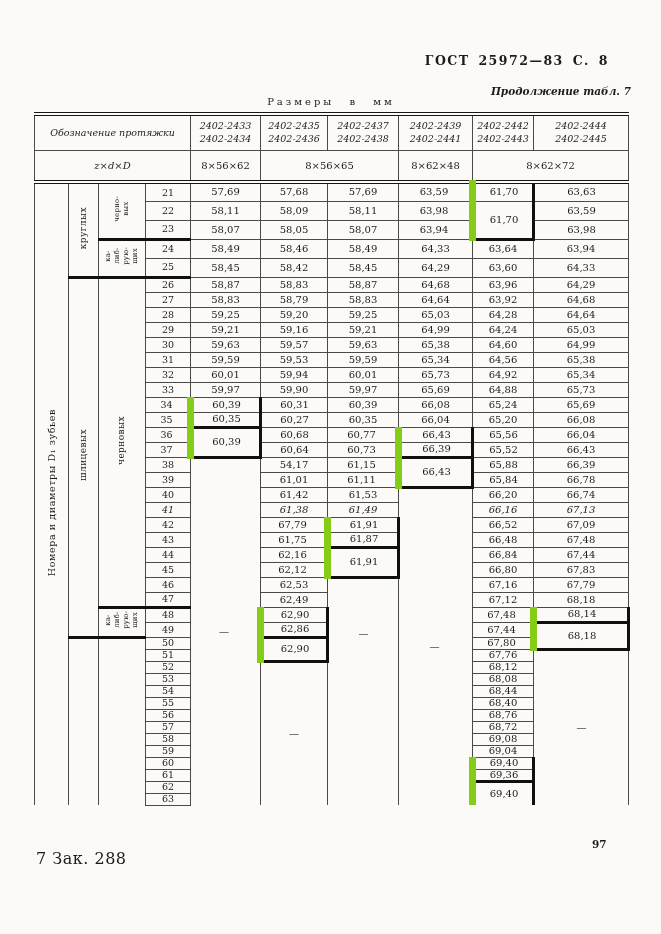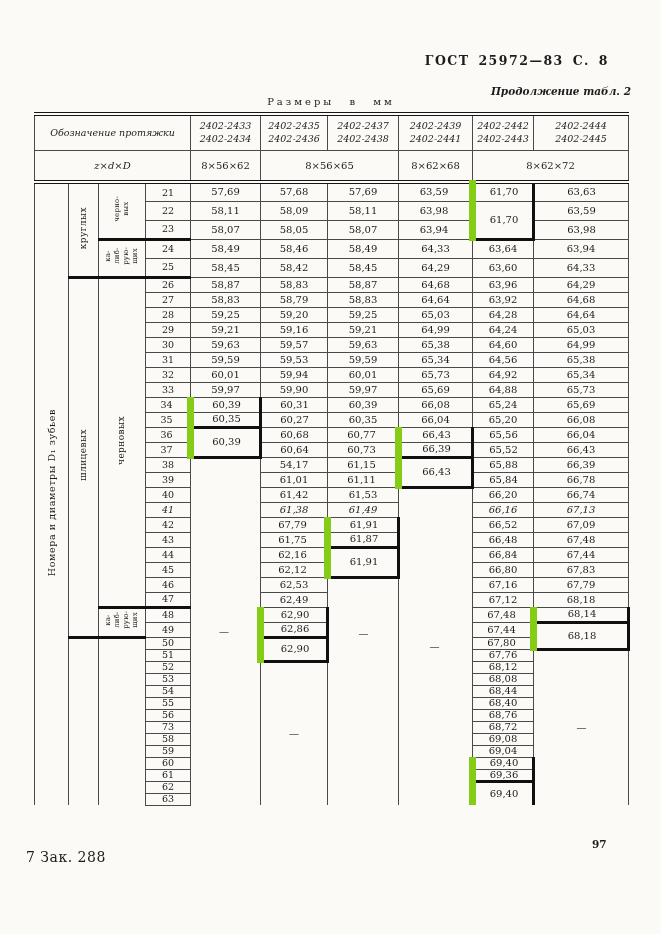--- a/index.html
+++ b/index.html
@@ -7,21 +7,21 @@
     width:661px;height:934px;position:relative;
     background:#fbfaf6;
     font-family:"DejaVu Serif","Liberation Serif",serif;
     color:#1c1c1c;
     overflow:hidden;
   }
   .abs{position:absolute;}
   .gost-title{top:53px;right:52px;font-size:12.5px;font-weight:bold;letter-spacing:1.5px;word-spacing:3px;}
   .continuation{top:85px;right:30px;font-size:10.5px;font-style:italic;font-weight:600;}
   .units{top:96px;left:34px;width:594px;text-align:center;font-size:10px;letter-spacing:3px;word-spacing:9px;}
-  .footer-left{top:849px;left:26px;font-size:14px;letter-spacing:0.5px;}
+  .footer-left{top:849px;left:36px;font-size:16px;letter-spacing:0.5px;}
   .page-number{top:838px;left:592px;font-size:10.5px;font-weight:bold;}
 
   table{
     position:absolute;left:34px;top:112px;width:594px;
     border-collapse:collapse;table-layout:fixed;color:#1c1c1c;
   }
   td,th{border:1px solid #4a4a4a;padding:0;overflow:hidden;}
   thead th{font-weight:normal;font-size:9.5px;text-align:center;vertical-align:middle;line-height:1.3;}
   thead tr:first-child{height:36px;font-style:italic;}
   thead tr:first-child th{border-top:4px double #161616;}
@@ -39,21 +39,21 @@
     display:inline-block;writing-mode:vertical-rl;transform:rotate(180deg);
     white-space:pre;font-size:9px;line-height:1.25;letter-spacing:0.4px;
   }
   .lv1 .vtext{font-size:9.5px;letter-spacing:0.6px;}
   .ml .vtext{font-size:7px;line-height:1.3;letter-spacing:0.2px;}
 </style>
 </head>
 <body>
 
 <div class="abs gost-title">ГОСТ 25972—83 С. 8</div>
-<div class="abs continuation">Продолжение табл. 2</div>
+<div class="abs continuation">Продолжение табл. 7</div>
 <div class="abs units">Размеры в мм</div>
 
 <table>
   <colgroup>
     <col style="width:34px">
       <col style="width:30px">
       <col style="width:47px">
       <col style="width:45px">
     <col style="width:70px">
       <col style="width:67px">
@@ -87,21 +87,21 @@
         </th>
         <th class="desig">
           <div>2402-2444</div>
           <div>2402-2445</div>
         </th>
       </tr>
       <tr>
         <th class="zdd" colspan="4">z×d×D</th>
         <th class="size" colspan="1">8×56×62</th>
         <th class="size" colspan="2">8×56×65</th>
-        <th class="size" colspan="1">8×62×68</th>
+        <th class="size" colspan="1">8×62×48</th>
         <th class="size" colspan="2">8×62×72</th>
       </tr>
     </thead>
     <tbody>
       <tr style="height: 19px;">
         <td class="vcell lv1 nb" rowspan="43"><span class="vtext">Номера и диаметры D₁ зубьев</span></td>
         <td class="vcell bt" rowspan="5"><span class="vtext">круглых</span></td>
         <td class="vcell bt ml" rowspan="3"><span class="vtext">черно-
 вых</span></td>
         <td class="rn">21</td>
@@ -374,21 +374,21 @@
       </tr>
       <tr style="height: 12px;">
         <td class="rn">55</td>
         <td class="num " rowspan="1">68,40</td>
       </tr>
       <tr style="height: 12px;">
         <td class="rn">56</td>
         <td class="num " rowspan="1">68,76</td>
       </tr>
       <tr style="height: 12px;">
-        <td class="rn">73</td>
+        <td class="rn">57</td>
         <td class="num " rowspan="1">68,72</td>
       </tr>
       <tr style="height: 12px;">
         <td class="rn">58</td>
         <td class="num " rowspan="1">69,08</td>
       </tr>
       <tr style="height: 12px;">
         <td class="rn">59</td>
         <td class="num " rowspan="1">69,04</td>
       </tr>

